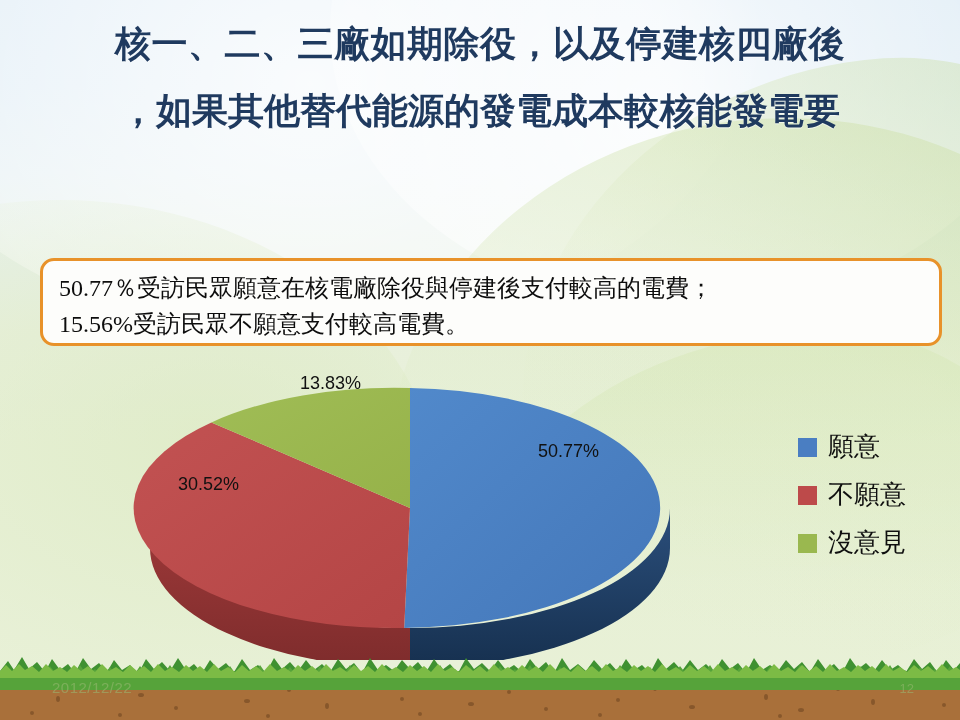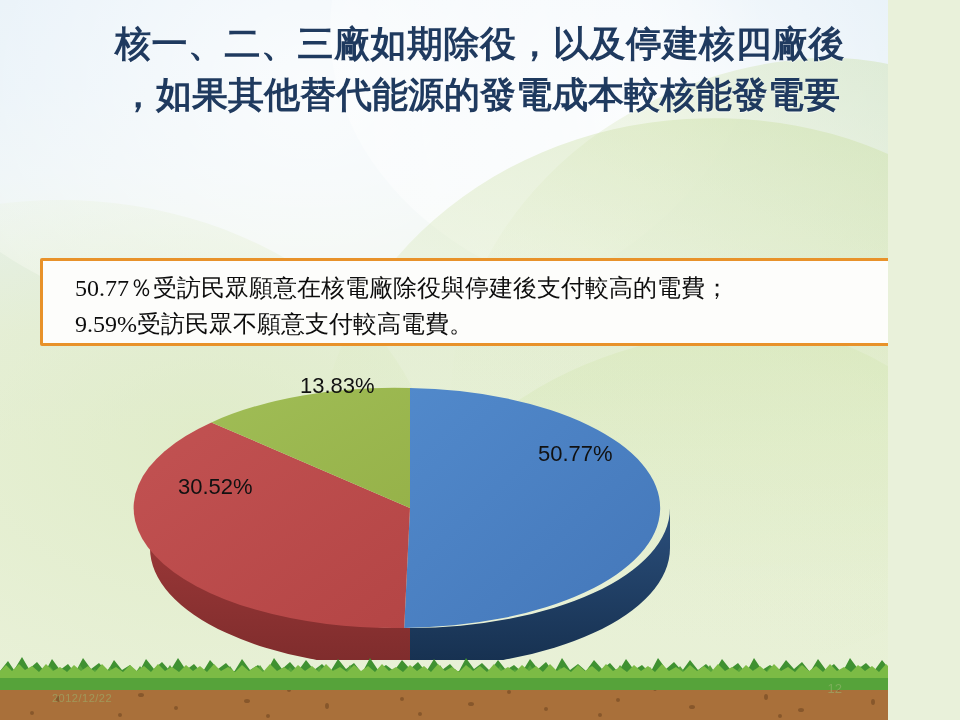--- a/index.html
+++ b/index.html
@@ -3,21 +3,21 @@
 <meta charset="utf-8">
 <title>Slide</title>
 <style>
   html,body{margin:0;padding:0;}
   body{
     width:960px;height:720px;overflow:hidden;
     font-family:"Liberation Sans","DejaVu Sans",sans-serif;
     background:#e9f1da;
   }
   .slide{
-    position:relative;width:888px;height:720px;overflow:hidden;
+    position:relative;width:960px;height:720px;overflow:hidden;
   }
 
   
   .bg-base{
     position:absolute;inset:0;
     background:linear-gradient(180deg,
         #d8e8f4 0%,
         #dbeaf4 12%,
         #e2eef2 24%,
         #e6f0e8 34%,
@@ -82,49 +82,49 @@
     position:absolute;left:40px;top:18px;width:880px;
     text-align:center;
     color:#1f3a5f;
     font-weight:bold;
     font-size:36px;
     line-height:1.42;
     letter-spacing:.5px;
     text-shadow:0 1px 0 rgba(255,255,255,.6);
   }
   .title .tline{display:block;white-space:nowrap;}
-  .title .tline.l2{letter-spacing:0px;}
+  .title .tline.l2{letter-spacing:0px;margin-top:16px;}
 
   
   .caption-box{
     position:absolute;left:40px;top:258px;width:902px;height:88px;
     box-sizing:border-box;
     background:#fdfdfb;
     border:3px solid #737373;
-    border-radius:2px;
-    padding:9px 14px 0 32px;
+    border-radius:14px;
+    padding:9px 14px 0 16px;
   }
   .caption-line{
     display:block;
     color:#0d0d0d;
     font-size:24px;
     line-height:1.52;
     font-family:"Liberation Serif","DejaVu Serif",serif;
     white-space:nowrap;
   }
 
   
   .chart-area{
     position:absolute;left:120px;top:360px;width:620px;height:300px;
   }
   .pie-svg{position:absolute;left:0;top:0;}
   .pie-label{
     position:absolute;
     color:#111;
-    font-size:22px;
+    font-size:18px;
     font-weight:500;
     white-space:nowrap;
     font-family:"Liberation Sans","DejaVu Sans",sans-serif;
   }
   .pie-label.blue{left:418px;top:81px;}
   .pie-label.red{left:58px;top:114px;}
   .pie-label.green{left:180px;top:13px;}
 
   
   .legend{
@@ -137,22 +137,22 @@
     width:19px;height:19px;flex:0 0 19px;margin-right:11px;
   }
   .legend-label{
     color:#0f0f0f;font-size:26px;line-height:1;
     font-family:"Liberation Serif","DejaVu Serif",serif;
     white-space:nowrap;
   }
 
   
   .footer-date{
-    position:absolute;left:52px;bottom:16px;
-    color:#9aba74;font-size:11px;opacity:.55;letter-spacing:.5px;
+    position:absolute;left:52px;bottom:24px;
+    color:#9aba74;font-size:15px;opacity:.55;letter-spacing:.5px;
   }
   .footer-page{
     position:absolute;right:46px;bottom:24px;
     color:#9aba74;font-size:13px;opacity:.55;
   }
 </style>
 </head>
 <body>
 
 <div class="slide">
@@ -165,21 +165,21 @@
   <div class="bg-swoosh-2"></div>
   <div class="bg-hill-right"></div>
 
   <div class="title" style="color: rgb(31, 58, 95);">
     <span class="tline l1">核一、二、三廠如期除役，以及停建核四廠後</span>
     <span class="tline l2">，如果其他替代能源的發電成本較核能發電要</span>
   </div>
 
   <div class="caption-box" style="border-color: rgb(232, 146, 42); background: rgb(253, 253, 251);">
     <span class="caption-line">50.77％受訪民眾願意在核電廠除役與停建後支付較高的電費；</span>
-    <span class="caption-line">9.59%受訪民眾不願意支付較高電費。</span>
+    <span class="caption-line">15.56%受訪民眾不願意支付較高電費。</span>
   </div>
 
   <div class="chart-area">
     <svg class="pie-svg" width="620" height="300" viewBox="0 0 620 300">
       <defs>
         <linearGradient id="blueSide" x1="0" y1="0" x2="0" y2="1">
           <stop offset="0%" stop-color="#2b4f7c"></stop>
           <stop offset="100%" stop-color="#16304f"></stop>
         </linearGradient>
         <linearGradient id="redSide" x1="0" y1="0" x2="0" y2="1">
@@ -209,20 +209,34 @@
       <path d="M 290,148 L 284.2,267.9 A 260,120 0 0 1 91.4,62.4 Z" fill="url(#redTop)"></path>
 
       <path d="M 290,148 L 91.4,62.4 A 260,120 0 0 1 290,28 Z" fill="url(#greenTop)"></path>
     </svg>
 
     <span class="pie-label blue">50.77%</span>
     <span class="pie-label red">30.52%</span>
     <span class="pie-label green">13.83%</span>
   </div>
 
+  <div class="legend">
+    <div class="legend-row">
+      <span class="legend-swatch" style="background: rgb(74, 126, 194);"></span>
+      <span class="legend-label">願意</span>
+    </div>
+    <div class="legend-row">
+      <span class="legend-swatch" style="background: rgb(189, 74, 74);"></span>
+      <span class="legend-label">不願意</span>
+    </div>
+    <div class="legend-row">
+      <span class="legend-swatch" style="background: rgb(154, 184, 79);"></span>
+      <span class="legend-label">沒意見</span>
+    </div>
+  </div>
 
   <div class="ground">
     <div class="soil"></div>
     <svg class="soil-speckles" width="960" height="45" viewBox="0 0 960 45">
       <g fill="#6d4420">
         <ellipse cx="14" cy="12" rx="3" ry="2"></ellipse>
           <ellipse cx="58" cy="24" rx="2" ry="3"></ellipse>
         <ellipse cx="96" cy="9" rx="2" ry="2"></ellipse>
           <ellipse cx="141" cy="20" rx="3" ry="2"></ellipse>
         <ellipse cx="176" cy="33" rx="2" ry="2"></ellipse>

